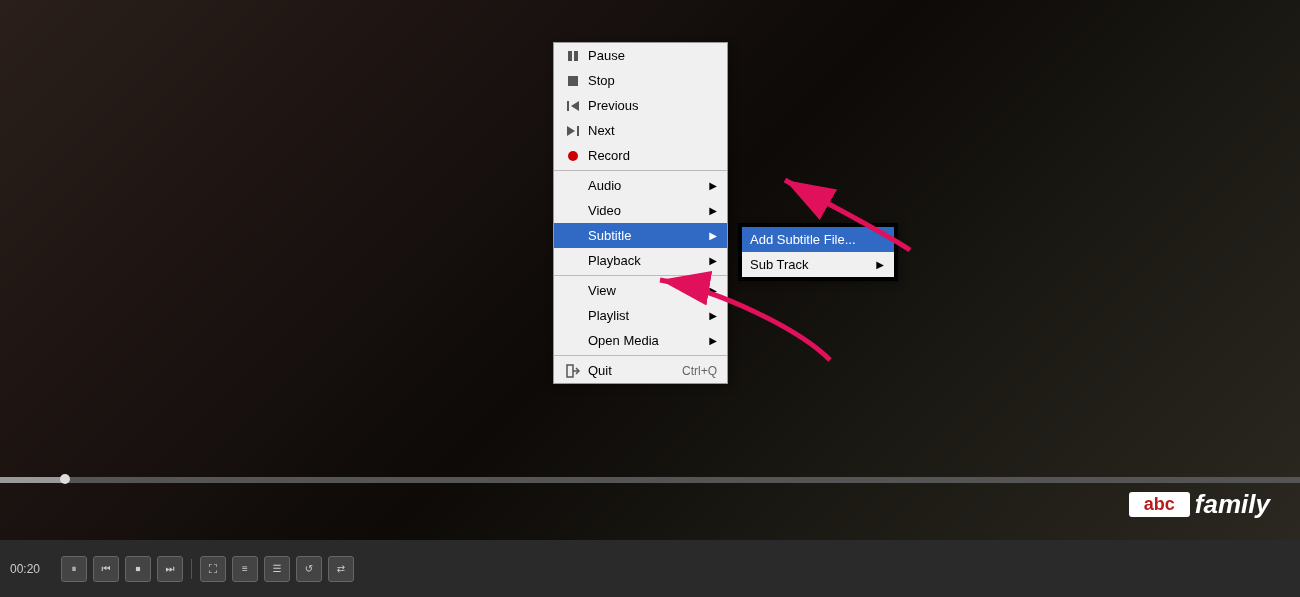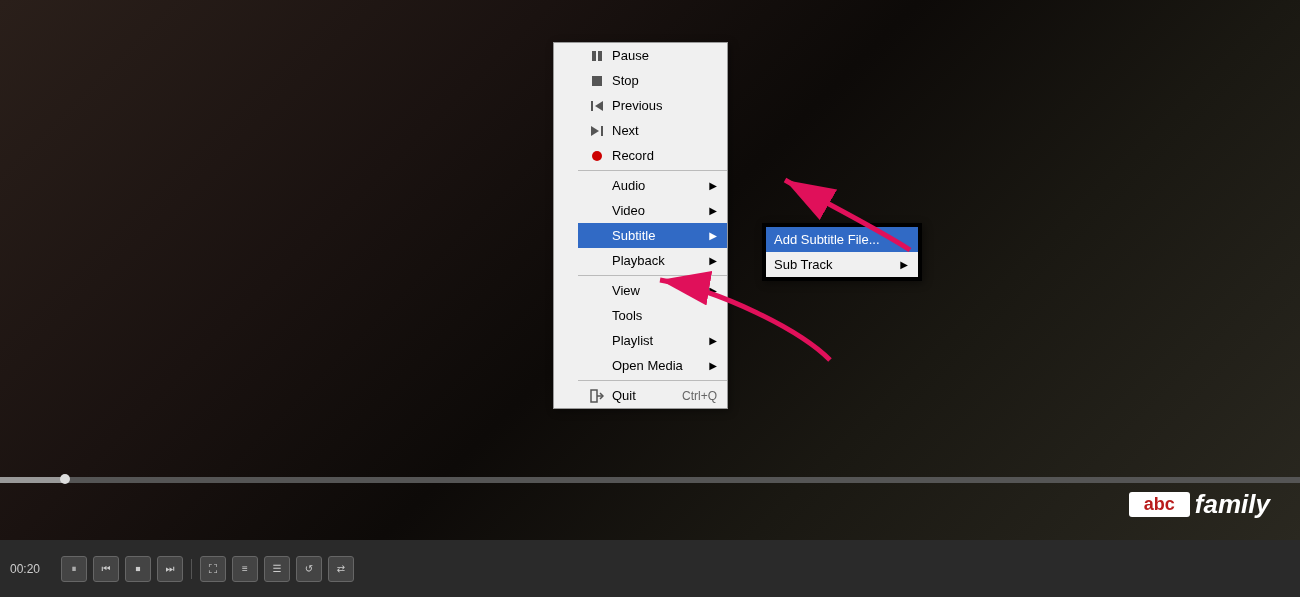--- a/index.html
+++ b/index.html
@@ -67,21 +67,20 @@
     .context-menu {
       position: absolute;
       top: 42px;
       left: 553px;
       background: #f0f0f0;
       border: 1px solid #999;
       box-shadow: 2px 2px 8px rgba(0,0,0,0.4);
       width: 175px;
       z-index: 100;
       font-size: 13px;
-      padding-left: 24px;
     }
 
     .menu-item {
       display: flex;
       align-items: center;
       padding: 5px 10px 5px 8px;
       cursor: pointer;
       color: #000;
       position: relative;
       min-height: 24px;
@@ -312,24 +311,20 @@
       <span class="arrow">▶</span>
     </div>
     <div class="menu-separator"></div>
 
     <div class="menu-item">
       <span class="icon-area"></span>
       <span>View</span>
       <span class="arrow">▶</span>
     </div>
 
-    <div class="menu-item">
-      <span class="icon-area"></span>
-      <span>Tools</span>
-    </div>
 
     <div class="menu-item">
       <span class="icon-area"></span>
       <span>Playlist</span>
       <span class="arrow">▶</span>
     </div>
 
     <div class="menu-item">
       <span class="icon-area"></span>
       <span>Open Media</span>

